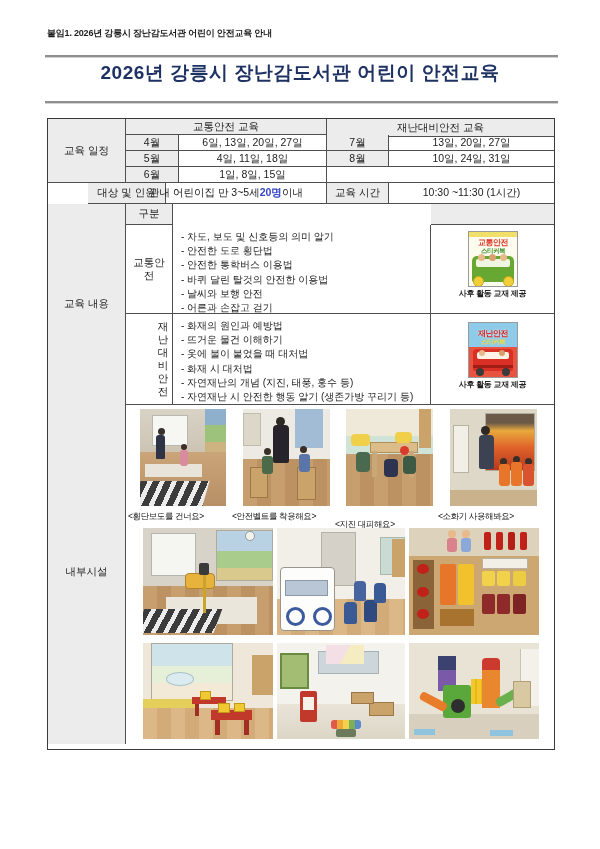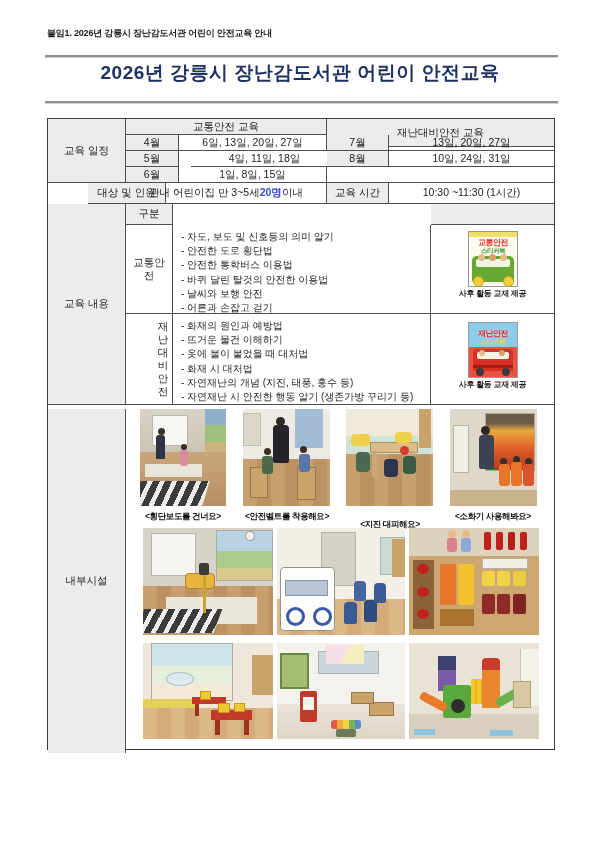--- a/index.html
+++ b/index.html
@@ -25,47 +25,47 @@
   .bullets{display:block;padding:5px 4px 2px 8px;font-size:10px;line-height:14.2px;text-align:left;}
   .hl{color:#3547c8;font-weight:700;}
   .wrap2{word-break:break-all;padding:0 3px;}
   
   .book{position:absolute;width:48px;height:54px;border:1px solid #9a9a9a;overflow:hidden;}
   .bookcap{position:absolute;font-size:8px;font-weight:600;color:#222;width:123px;text-align:center;letter-spacing:-0.3px;}
   .bt1{position:absolute;left:0;top:6px;width:100%;text-align:center;font-size:8px;font-weight:800;letter-spacing:-0.5px;}
   .bt2{position:absolute;left:0;top:15px;width:100%;text-align:center;font-size:6.5px;font-weight:800;letter-spacing:-0.5px;}
   
   .ph{position:absolute;overflow:hidden;background:#e8e4db;}
-  .cap{position:absolute;font-size:8.5px;font-weight:700;color:#111;text-align:center;letter-spacing:-0.4px;}
+  .cap{position:absolute;font-size:8.5px;font-weight:400;color:#111;letter-spacing:-0.4px;}
   .fig-head{border-radius:50%;}
   .stripes-cross{background:repeating-linear-gradient(100deg,#3b3b3b 0 7px,#ececec 7px 12px);}
   .wood{background:repeating-linear-gradient(90deg,#c79e6d 0 14px,#bd9263 14px 28px);}
   .woodlight{background:repeating-linear-gradient(90deg,#dcb888 0 14px,#d2ab79 14px 28px);}
 </style>
 </head>
 <body>
 
 <div class="note">붙임1. 2026년 강릉시 장난감도서관 어린이 안전교육 안내</div>
 <div class="rule" style="top:55px;"></div>
 <div class="title">2026년 강릉시 장난감도서관 어린이 안전교육</div>
 <div class="rule" style="top:101px;"></div>
 
 <div class="tbl">
 
   <div class="c hd" style="left:0;top:0;width:78px;height:64px;">교육 일정</div>
   <div class="c hd" style="left:78px;top:0;width:201px;height:16px;">교통안전 교육</div>
-  <div class="c hd nr" style="left:279px;top:0;width:227px;height:28px;">재난대비안전 교육</div>
+  <div class="c hd nr" style="left:279px;top:0;width:227px;height:18px;">재난대비안전 교육</div>
 
   <div class="c hd" style="left:78px;top:16px;width:53px;height:16px;">4월</div>
   <div class="c" style="left:131px;top:16px;width:148px;height:16px;">6일, 13일, 20일, 27일</div>
   <div class="c hd" style="left:279px;top:16px;width:62px;height:16px;">7월</div>
   <div class="c nr" style="left:341px;top:16px;width:165px;height:16px;">13일, 20일, 27일</div>
 
   <div class="c hd" style="left:78px;top:32px;width:53px;height:16px;">5월</div>
-  <div class="c" style="left:143px;top:32px;width:148px;height:16px;">4일, 11일, 18일</div>
+  <div class="c" style="left:131px;top:32px;width:148px;height:16px;">4일, 11일, 18일</div>
   <div class="c hd" style="left:279px;top:32px;width:62px;height:16px;">8월</div>
   <div class="c nr" style="left:341px;top:32px;width:165px;height:16px;">10일, 24일, 31일</div>
 
   <div class="c hd" style="left:78px;top:48px;width:53px;height:16px;">6월</div>
   <div class="c" style="left:131px;top:48px;width:148px;height:16px;">1일, 8일, 15일</div>
   <div class="c nr" style="left:279px;top:48px;width:227px;height:16px;"></div>
 
   <div class="c hd" style="left:0;top:64px;width:78px;height:21px;margin-left:40px;">대상 및 인원</div>
   <div class="c" style="left:78px;top:64px;width:201px;height:21px;">
     <span>관내 어린이집 만 3~5세 </span>
@@ -129,21 +129,21 @@
       <div class="abs" style="left:8px;top:29px;width:32px;height:7px;background:#fdf2e4;border-radius:2px;"></div>
       <div class="abs fig-head" style="left:10px;top:27px;width:6px;height:6px;background:#e8b98a;"></div>
       <div class="abs fig-head" style="left:30px;top:27px;width:6px;height:6px;background:#d9a06e;"></div>
       <div class="abs" style="left:4px;top:42px;width:40px;height:3px;background:#9f1d15;"></div>
       <div class="abs fig-head" style="left:7px;top:45px;width:8px;height:8px;background:#3a3a3a;"></div>
       <div class="abs fig-head" style="left:33px;top:45px;width:8px;height:8px;background:#3a3a3a;"></div>
     </div>
     <div class="bookcap" style="left:0;top:66px;">사후 활동 교재 제공</div>
   </div>
 
-  <div class="c hd nb" style="left:0;top:290px;width:78px;height:344px;">내부시설</div>
+  <div class="c hd nb" style="left:0;top:281px;width:78px;height:344px;">내부시설</div>
   <div class="c nr nb" style="left:78px;top:286px;width:428px;height:344px;"></div>
 
   <div class="ph" style="left:92px;top:290px;width:86px;height:97px;">
     <div class="abs" style="left:0;top:0;width:100%;height:46%;background:linear-gradient(#d9d3c6,#ccc3b2);"></div>
     <div class="abs" style="left:14%;top:6%;width:40%;height:30%;background:#f6f6f3;border:1px solid #b8b8b0;"></div>
     <div class="abs" style="right:0;top:0;width:25%;height:48%;background:linear-gradient(180deg,#8fb0cc 0 35%,#9cc27c 35% 70%,#ccb380 70%);"></div>
     <div class="abs" style="left:0;bottom:0;width:100%;height:56%;background:linear-gradient(#cba57a,#b78f66);"></div>
     <div class="abs" style="left:6%;bottom:30%;width:66%;height:13%;background:#e9e4d9;"></div>
     <div class="abs stripes-cross" style="left:-4%;bottom:0;width:80%;height:26%;transform:skewX(-16deg);"></div>
     <div class="abs fig-head" style="left:21%;top:20%;width:7px;height:7px;background:#38302c;"></div>

